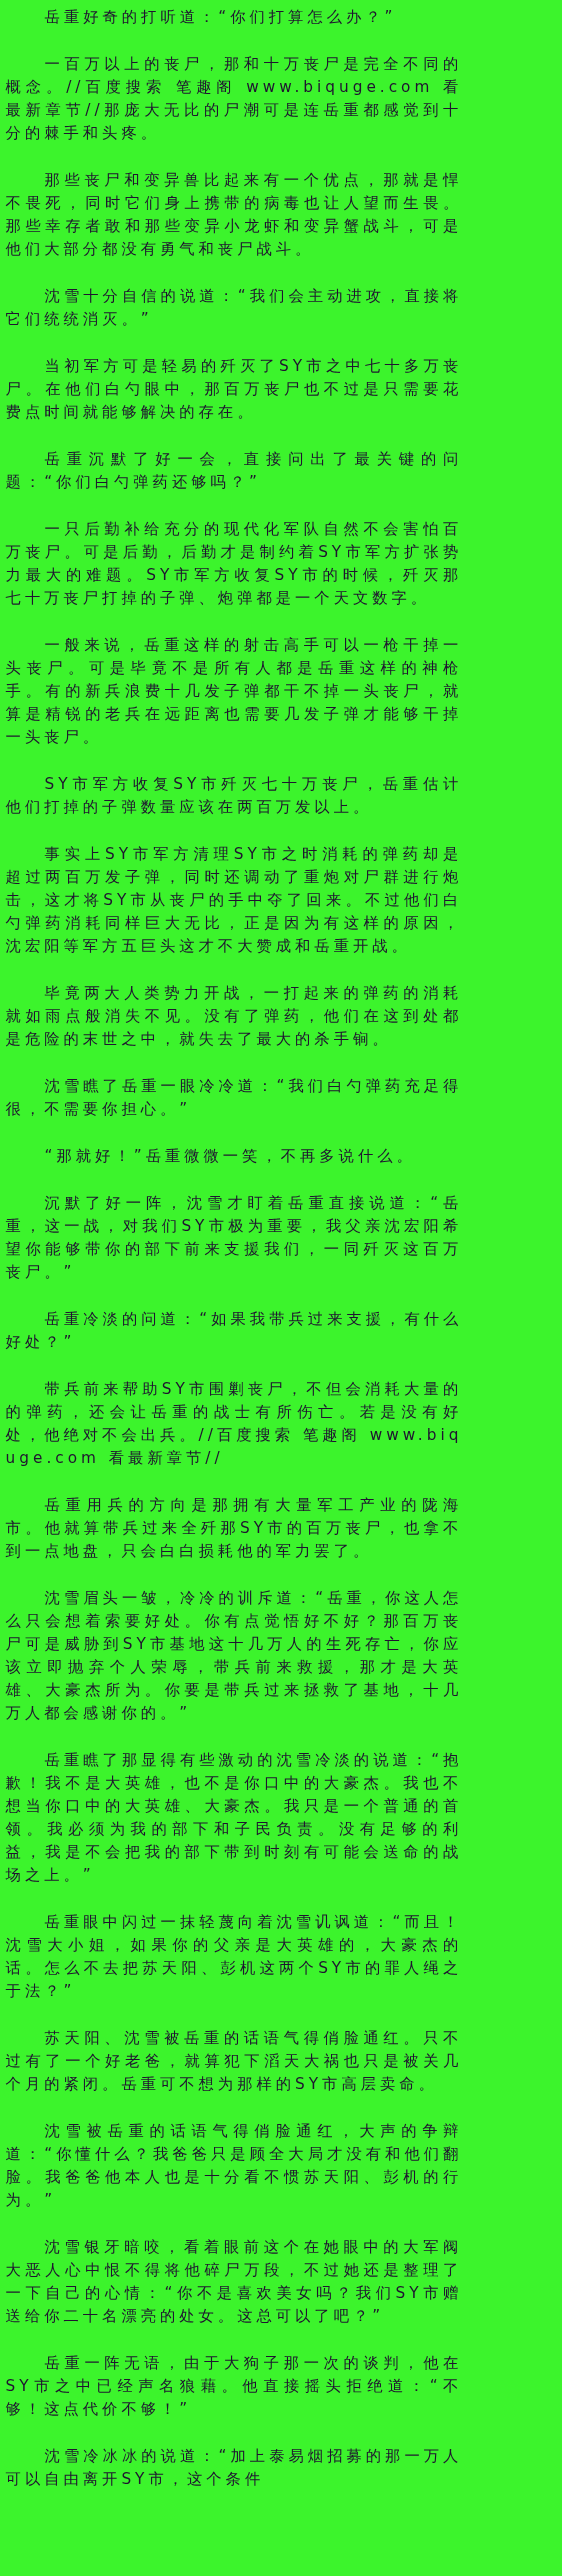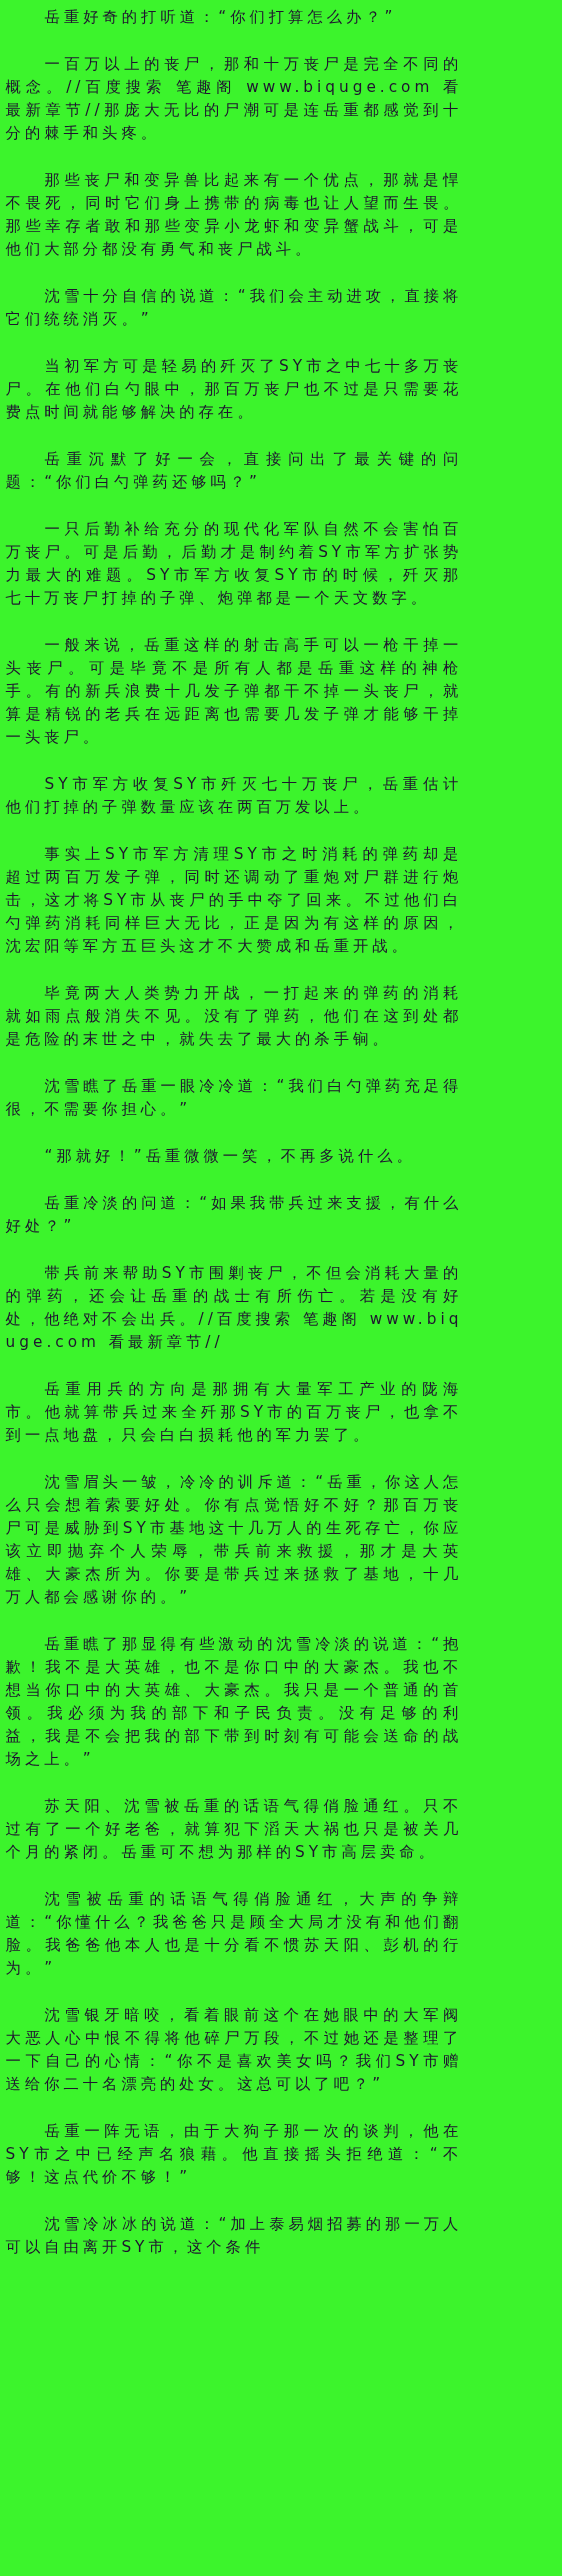--- a/index.html
+++ b/index.html
@@ -42,24 +42,26 @@
   <p>沈雪十分自信的说道：“我们会主动进攻，直接将它们统统消灭。”</p>
   <p>当初军方可是轻易的歼灭了SY市之中七十多万丧尸。在他们白勺眼中，那百万丧尸也不过是只需要花费点时间就能够解决的存在。</p>
   <p>岳重沉默了好一会，直接问出了最关键的问题：“你们白勺弹药还够吗？”</p>
   <p>一只后勤补给充分的现代化军队自然不会害怕百万丧尸。可是后勤，后勤才是制约着SY市军方扩张势力最大的难题。SY市军方收复SY市的时候，歼灭那七十万丧尸打掉的子弹、炮弹都是一个天文数字。</p>
   <p>一般来说，岳重这样的射击高手可以一枪干掉一头丧尸。可是毕竟不是所有人都是岳重这样的神枪手。有的新兵浪费十几发子弹都干不掉一头丧尸，就算是精锐的老兵在远距离也需要几发子弹才能够干掉一头丧尸。</p>
   <p>SY市军方收复SY市歼灭七十万丧尸，岳重估计他们打掉的子弹数量应该在两百万发以上。</p>
   <p>事实上SY市军方清理SY市之时消耗的弹药却是超过两百万发子弹，同时还调动了重炮对尸群进行炮击，这才将SY市从丧尸的手中夺了回来。不过他们白勺弹药消耗同样巨大无比，正是因为有这样的原因，沈宏阳等军方五巨头这才不大赞成和岳重开战。</p>
   <p>毕竟两大人类势力开战，一打起来的弹药的消耗就如雨点般消失不见。没有了弹药，他们在这到处都是危险的末世之中，就失去了最大的杀手锏。</p>
   <p>沈雪瞧了岳重一眼冷冷道：“我们白勺弹药充足得很，不需要你担心。”</p>
   <p>“那就好！”岳重微微一笑，不再多说什么。</p>
+  <p>沉默了好一阵，沈雪才盯着岳重直接说道：“岳重，这一战，对我们SY市极为重要，我父亲沈宏阳希望你能够带你的部下前来支援我们，一同歼灭这百万丧尸。”</p>
   <p>岳重冷淡的问道：“如果我带兵过来支援，有什么好处？”</p>
   <p>带兵前来帮助SY市围剿丧尸，不但会消耗大量的的弹药，还会让岳重的战士有所伤亡。若是没有好处，他绝对不会出兵。//百度搜索 笔趣阁 www.biquge.com 看最新章节//</p>
   <p>岳重用兵的方向是那拥有大量军工产业的陇海市。他就算带兵过来全歼那SY市的百万丧尸，也拿不到一点地盘，只会白白损耗他的军力罢了。</p>
   <p>沈雪眉头一皱，冷冷的训斥道：“岳重，你这人怎么只会想着索要好处。你有点觉悟好不好？那百万丧尸可是威胁到SY市基地这十几万人的生死存亡，你应该立即抛弃个人荣辱，带兵前来救援，那才是大英雄、大豪杰所为。你要是带兵过来拯救了基地，十几万人都会感谢你的。”</p>
   <p>岳重瞧了那显得有些激动的沈雪冷淡的说道：“抱歉！我不是大英雄，也不是你口中的大豪杰。我也不想当你口中的大英雄、大豪杰。我只是一个普通的首领。我必须为我的部下和子民负责。没有足够的利益，我是不会把我的部下带到时刻有可能会送命的战场之上。”</p>
+  <p>岳重眼中闪过一抹轻蔑向着沈雪讥讽道：“而且！沈雪大小姐，如果你的父亲是大英雄的，大豪杰的话。怎么不去把苏天阳、彭机这两个SY市的罪人绳之于法？”</p>
   <p>苏天阳、沈雪被岳重的话语气得俏脸通红。只不过有了一个好老爸，就算犯下滔天大祸也只是被关几个月的紧闭。岳重可不想为那样的SY市高层卖命。</p>
   <p>沈雪被岳重的话语气得俏脸通红，大声的争辩道：“你懂什么？我爸爸只是顾全大局才没有和他们翻脸。我爸爸他本人也是十分看不惯苏天阳、彭机的行为。”</p>
   <p>沈雪银牙暗咬，看着眼前这个在她眼中的大军阀大恶人心中恨不得将他碎尸万段，不过她还是整理了一下自己的心情：“你不是喜欢美女吗？我们SY市赠送给你二十名漂亮的处女。这总可以了吧？”</p>
   <p>岳重一阵无语，由于大狗子那一次的谈判，他在SY市之中已经声名狼藉。他直接摇头拒绝道：“不够！这点代价不够！”</p>
   <p>沈雪冷冰冰的说道：“加上泰易烟招募的那一万人可以自由离开SY市，这个条件</p>
 </div>
 
 
 </body></html>

